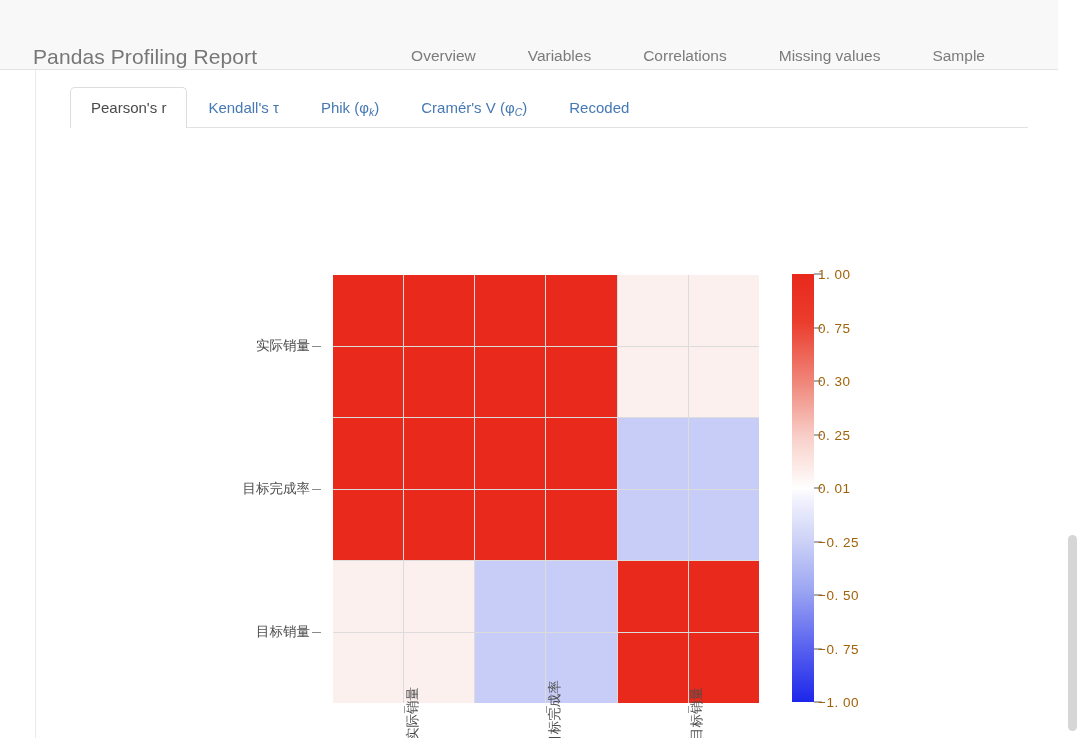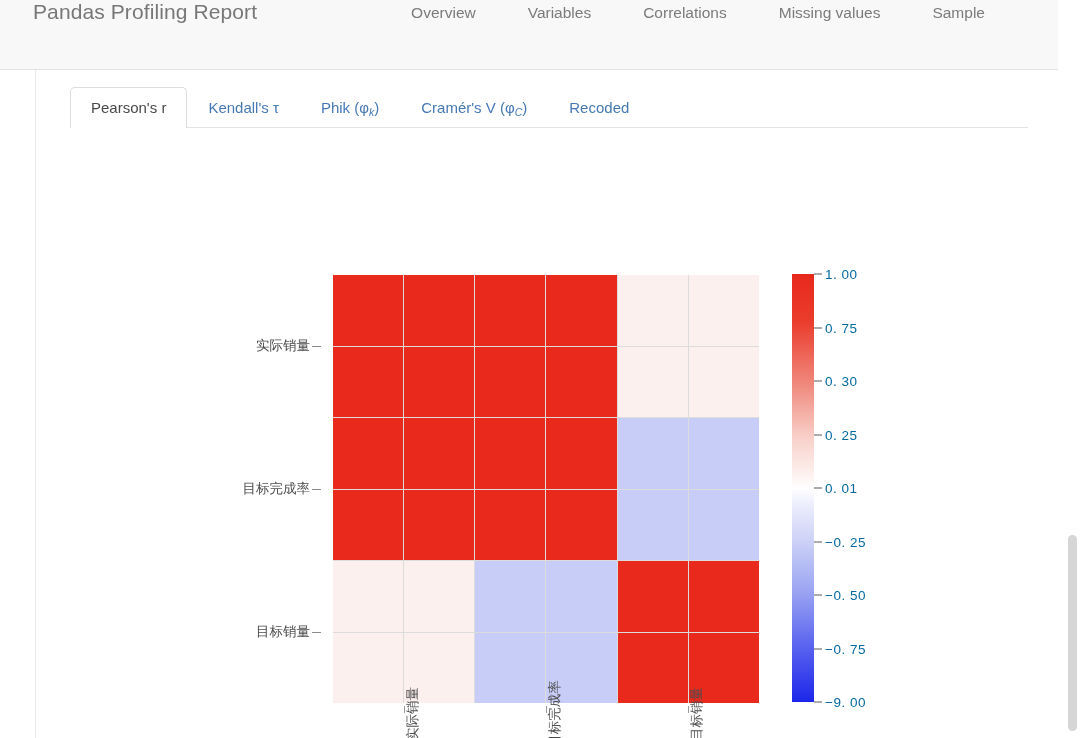--- a/index.html
+++ b/index.html
@@ -20,21 +20,21 @@
 
   
   .navbar {
     position: absolute;
     top: 0; left: 0;
     width: 1058px;
     height: 70px;
     background: #f8f8f8;
     border-bottom: 1px solid #e3e3e3;
     display: flex;
-    align-items: flex-start;
+    align-items: flex-end;
   }
   .brand {
     margin-left: 33px;
     font-size: 21px;
     color: #777777;
     letter-spacing: .1px;
     white-space: nowrap;
   }
   .nav-links {
     display: flex;
@@ -202,24 +202,24 @@
   .cb-tick {
     position: absolute;
     left: 22px;
     width: 8px;
     height: 1px;
     background: #5a5a5a;
     transform: translateY(-50%);
   }
   .cb-label {
     position: absolute;
-    left: 33px;
+    left: 26px;
     transform: translateY(-50%);
     font-size: 13.5px;
-    color: #0369a1;
+    color: #a16207;
     white-space: nowrap;
     letter-spacing: .5px;
   }
 
   
   .scrollbar-track {
     position: absolute;
     right: 0; top: 0;
     width: 16px;
     height: 738px;
@@ -343,21 +343,21 @@
             <div class="cb-label" style="top: 160.5px;">0. 25</div>
             <div class="cb-tick" style="top: 214px;"></div>
             <div class="cb-label" style="top: 214px;">0. 01</div>
             <div class="cb-tick" style="top: 267.5px;"></div>
             <div class="cb-label" style="top: 267.5px;">−0. 25</div>
             <div class="cb-tick" style="top: 321px;"></div>
             <div class="cb-label" style="top: 321px;">−0. 50</div>
             <div class="cb-tick" style="top: 374.5px;"></div>
             <div class="cb-label" style="top: 374.5px;">−0. 75</div>
             <div class="cb-tick" style="top: 428px;"></div>
-            <div class="cb-label" style="top: 428px;">−9. 00</div>
+            <div class="cb-label" style="top: 428px;">−1. 00</div>
           </div>
       </div>
 
     </div>
   </div>
 
   <div class="scrollbar-track">
     <div class="scrollbar-thumb"></div>
   </div>
 

